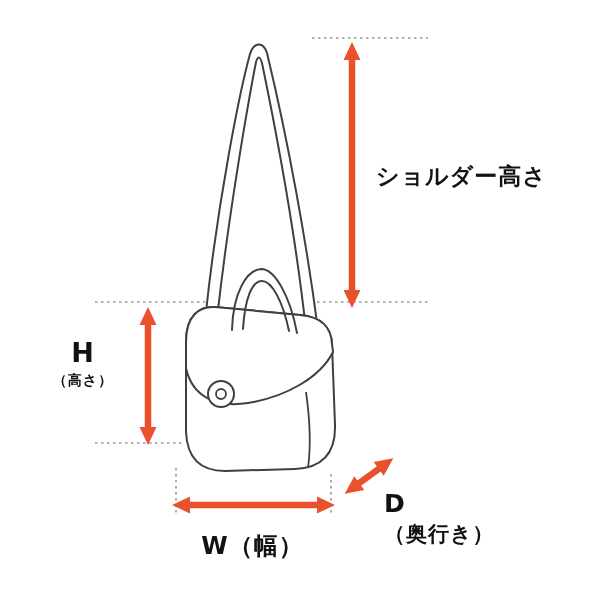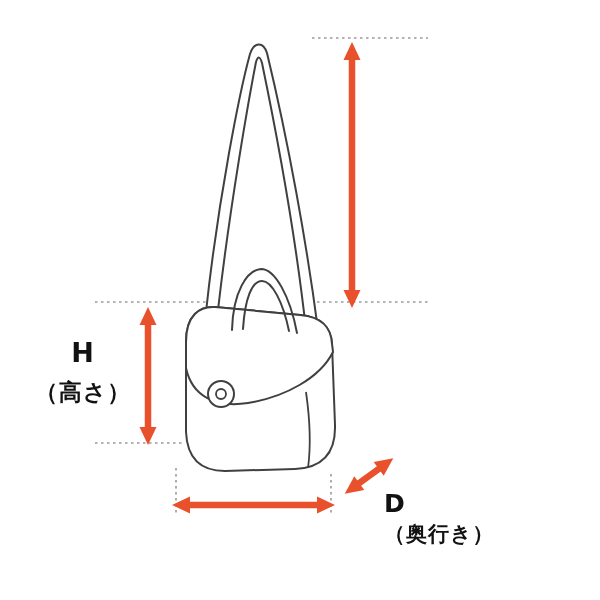--- a/index.html
+++ b/index.html
@@ -9,21 +9,21 @@
     background:#ffffff;
     overflow:hidden;
     font-family:"DejaVu Sans","Liberation Sans",sans-serif;
     color:#121212;
   }
   .diagram-svg{position:absolute;left:0;top:0;}
   .label{position:absolute;color:#121212;line-height:1.25;letter-spacing:1px;}
   .label-shoulder{left:376px;top:162px;font-size:23px;font-weight:600;white-space:nowrap;}
   .label-height{left:18px;top:336px;width:130px;text-align:center;}
   .label-height .letter{font-size:27px;font-weight:600;display:block;}
-  .label-height .sub{font-size:23px;font-weight:600;display:block;margin-top:8px;white-space:nowrap;}
+  .label-height .sub{font-size:14px;font-weight:600;display:block;margin-top:2px;white-space:nowrap;}
   .label-width{left:170px;top:531px;width:165px;text-align:center;font-size:24px;font-weight:600;white-space:nowrap;}
   .label-depth{left:384px;top:488px;text-align:left;}
   .label-depth .letter{font-size:25px;font-weight:600;display:block;}
   .label-depth .sub{font-size:21px;font-weight:700;display:block;margin-top:2px;white-space:nowrap;}
 </style>
 </head>
 <body>
 
 <div class="canvas">
 
@@ -82,25 +82,27 @@
       </g>
 
       <g transform="translate(369,476) rotate(-36)">
         <line x1="-16" y1="0" x2="16" y2="0" stroke="#E8512B" stroke-width="6.5"></line>
         <polygon points="-30,0 -12,-8.5 -12,8.5"></polygon>
         <polygon points="30,0 12,-8.5 12,8.5"></polygon>
       </g>
     </g>
   </svg>
 
+  <div class="label label-shoulder">ショルダー高さ</div>
 
   <div class="label label-height">
     <span class="letter">H</span>
     <span class="sub">（高さ）</span>
   </div>
 
+  <div class="label label-width">W（幅）</div>
 
   <div class="label label-depth">
     <span class="letter">D</span>
     <span class="sub">（奥行き）</span>
   </div>
 
 </div>
 
 </body></html>

